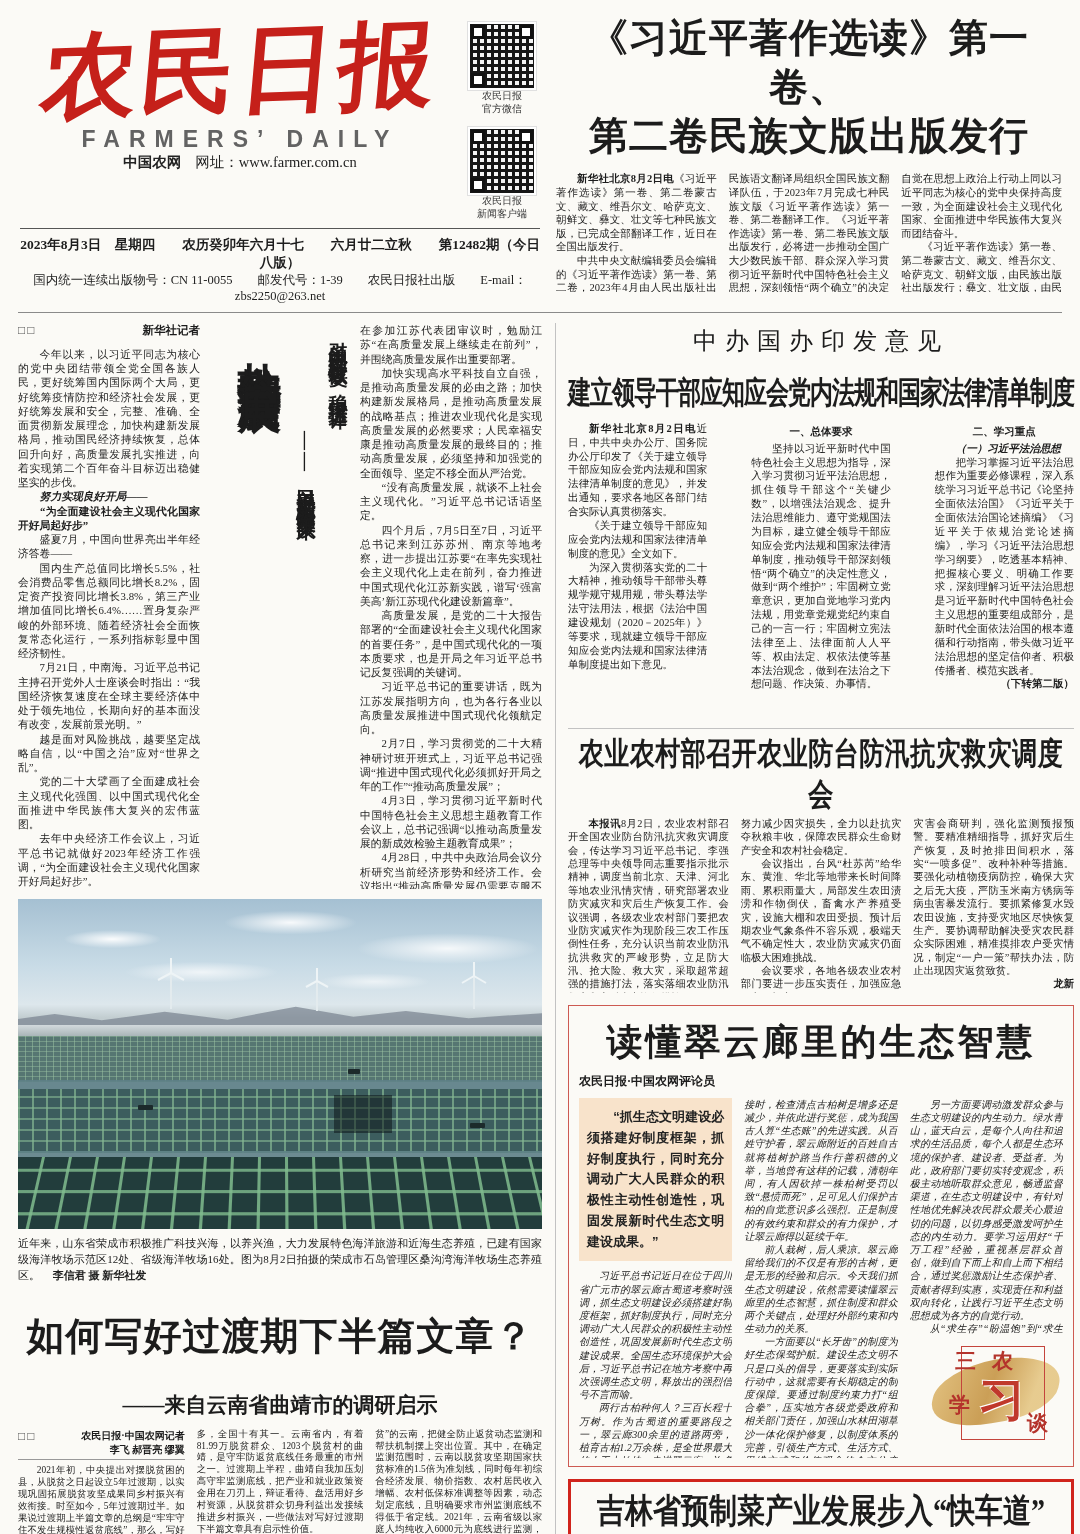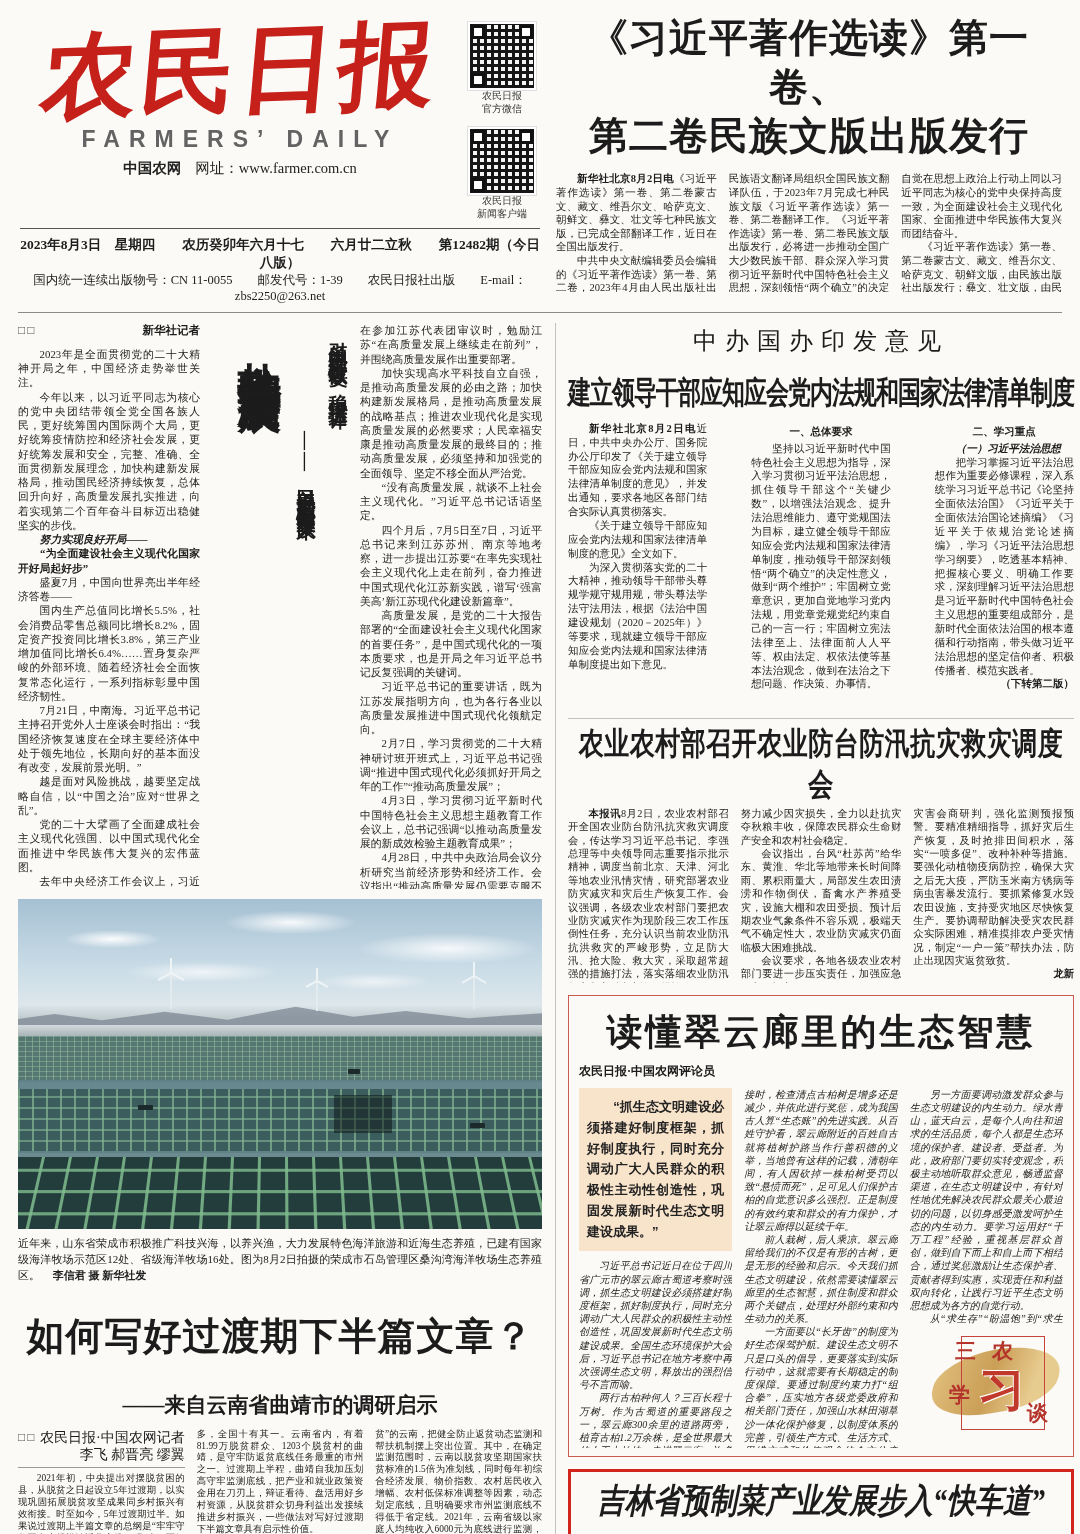--- a/index.html
+++ b/index.html
@@ -20,21 +20,21 @@
   
   .top{display:flex;gap:14px;}
   .masthead{width:524px;}
   .mast-row{display:flex;}
   .mast-left{flex:1;}
   .mast-title{font-size:95px;font-weight:900;color:#c5201a;line-height:1.05;text-align:center;
               letter-spacing:4px;transform:rotate(-2deg) skewX(-7deg);margin-top:6px;
               font-family:"DejaVu Serif",serif;}
   .mast-en{text-align:center;font-family:"Liberation Sans",sans-serif;font-weight:bold;
            color:#636363;font-size:23px;letter-spacing:9px;margin-top:6px;}
-  .mast-site{text-align:center;font-size:14.5px;margin-top:6px;color:#222;}
+  .mast-site{text-align:center;font-size:14.5px;margin-top:0;color:#222;}
   .mast-site b{margin-right:14px;}
   .qr-col{width:80px;display:flex;flex-direction:column;align-items:center;gap:12px;padding-top:8px;}
   .qr{width:64px;height:64px;position:relative;border:2px solid #fff;outline:1px solid #e0e0e0;
       background-image:repeating-linear-gradient(90deg,#161616 0 3px,transparent 3px 7px),
                        repeating-linear-gradient(0deg,#161616 0 3px,#f4f4f4 3px 7px);}
   .qr::before,.qr::after,.qr .qr-c{content:"";position:absolute;width:14px;height:14px;
       border:3px solid #111;background:#fff;box-sizing:border-box;}
   .qr::before{top:1px;left:1px;}
   .qr::after{top:1px;right:1px;}
   .qr .qr-c{position:absolute;bottom:1px;left:1px;}
@@ -95,29 +95,29 @@
   .boat{position:absolute;width:15px;height:5px;background:#1c2a2b;border-radius:1px;}
   
   .caption{font-size:11px;line-height:1.45;text-align:justify;margin-top:7px;color:#222;}
   .caption b{margin-left:10px;white-space:nowrap;}
   
   .rural{margin-top:10px;}
   .hl-rural{font-size:38px;font-weight:900;text-align:center;letter-spacing:1px;line-height:1.15;}
   .sub-rural{font-size:21px;font-weight:bold;text-align:center;margin:6px 0 10px;}
   .rural .cols{height:208px;font-size:9.4px;line-height:1.27;}
   .cred-row{display:flex;justify-content:space-between;align-items:center;}
-  .cred-row .cred{font-weight:normal;font-size:14px;}
+  .cred-row .cred{font-weight:bold;font-size:10px;}
   .cred-row.r{justify-content:flex-end;border-bottom:1px solid #999;padding-bottom:3px;margin-bottom:5px;}
   
   .kicker-b{font-size:24px;text-align:center;letter-spacing:8px;margin:2px 0 6px;font-weight:400;}
   .hl-b{text-align:center;margin-bottom:14px;}
   .hl-b span{display:inline-block;font-size:23px;font-weight:900;letter-spacing:-1px;
              transform:scaleY(1.35);white-space:nowrap;}
   .a-qingdan .cols{height:296px;font-size:10.5px;line-height:1.32;gap:44px;}
-  .a-qingdan{border-bottom:1px solid #c2c2c2;}
+  .a-qingdan{border-bottom:1px solid #c2c2c2;padding-bottom:10px;}
   
   .hl-c{text-align:center;margin:12px 0 10px;}
   .hl-c span{display:inline-block;font-size:25px;font-weight:900;letter-spacing:0.5px;transform:scaleY(1.25);}
   .a-fangxun .cols{height:176px;font-size:10.3px;line-height:1.3;}
   
   .a-eco{border:1.5px solid #cd5a52;margin-top:12px;padding:10px 10px 8px;}
   .hl-d{font-size:36px;font-weight:900;text-align:center;letter-spacing:3px;margin:2px 0 6px;}
   .by-eco{text-align:left;font-weight:bold;font-size:12px;margin-bottom:8px;}
   .a-eco .cols{height:360px;font-size:10px;line-height:1.32;font-style:italic;}
   .quote-box{background:#f8e3cb;padding:9px 8px;font-style:normal;font-weight:bold;
@@ -129,21 +129,21 @@
      linear-gradient(100deg,#dcb771 5%,#c89a4e 45%,#e6c98a 80%);
      border-radius:46% 60% 40% 55%;transform:rotate(-10deg) skewX(-22deg);opacity:.95;}
   .seal-frame{position:absolute;left:26px;top:2px;width:82px;height:92px;border:1.5px solid #c4443c;}
   .seal .s1{position:absolute;left:20px;top:4px;color:#b4332b;font-weight:900;font-size:21px;letter-spacing:16px;}
   .seal .s2{position:absolute;left:14px;top:48px;color:#b4332b;font-weight:900;font-size:21px;}
   .seal .s3{position:absolute;left:44px;top:26px;color:#c0392b;font-weight:900;font-size:46px;
             text-shadow:1px 1px 0 #fff,-1px -1px 0 #fff;}
   .seal .s4{position:absolute;left:92px;top:66px;color:#b4332b;font-weight:900;font-size:21px;}
   
   .a-jilin{border:3px solid #d0241c;margin-top:12px;padding:8px 10px;}
-  .hl-e{text-align:center;margin:2px 0 20px;font-style:italic;}
+  .hl-e{text-align:center;margin:2px 0 20px;}
   .hl-e span{display:inline-block;font-size:28px;font-weight:900;transform:scaleY(1.2);}
 </style>
 </head>
 <body>
 
 <div class="page">
 
   <div class="top">
     <div class="masthead">
       <div class="mast-row">
@@ -207,21 +207,20 @@
 
     <div class="left-stack">
 
       <div class="shuping">
         <div class="sp-col col">
           <div class="sp-head">
             <span class="flagbox">□□</span>
             <b class="sp-cred">新华社记者</b>
           </div>
           <div>
-              <p>2023年是全面贯彻党的二十大精神开局之年，中国经济走势举世关注。</p>
               <p>今年以来，以习近平同志为核心的党中央团结带领全党全国各族人民，更好统筹国内国际两个大局，更好统筹疫情防控和经济社会发展，更好统筹发展和安全，完整、准确、全面贯彻新发展理念，加快构建新发展格局，推动国民经济持续恢复，总体回升向好，高质量发展扎实推进，向着实现第二个百年奋斗目标迈出稳健坚实的步伐。</p>
               <p class="p-subi">努力实现良好开局——</p>
               <p class="p-sub">　　“为全面建设社会主义现代化国家开好局起好步”</p>
               <p>盛夏7月，中国向世界亮出半年经济答卷——</p>
               <p>国内生产总值同比增长5.5%，社会消费品零售总额同比增长8.2%，固定资产投资同比增长3.8%，第三产业增加值同比增长6.4%……置身复杂严峻的外部环境、随着经济社会全面恢复常态化运行，一系列指标彰显中国经济韧性。</p>
               <p>7月21日，中南海。习近平总书记主持召开党外人士座谈会时指出：“我国经济恢复速度在全球主要经济体中处于领先地位，长期向好的基本面没有改变，发展前景光明。”</p>
               <p>越是面对风险挑战，越要坚定战略自信，以“中国之治”应对“世界之乱”。</p>
               <p>党的二十大擘画了全面建成社会主义现代化强国、以中国式现代化全面推进中华民族伟大复兴的宏伟蓝图。</p>
               <p>去年中央经济工作会议上，习近平总书记就做好2023年经济工作强调，“为全面建设社会主义现代化国家开好局起好步”。</p>
             </div>

